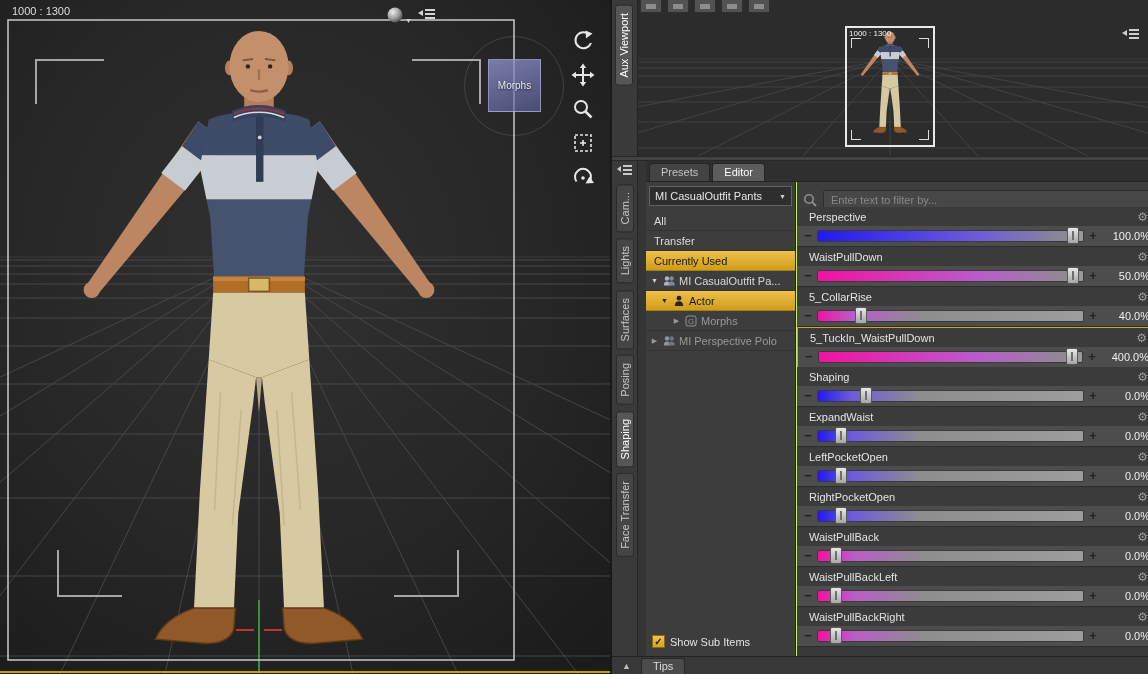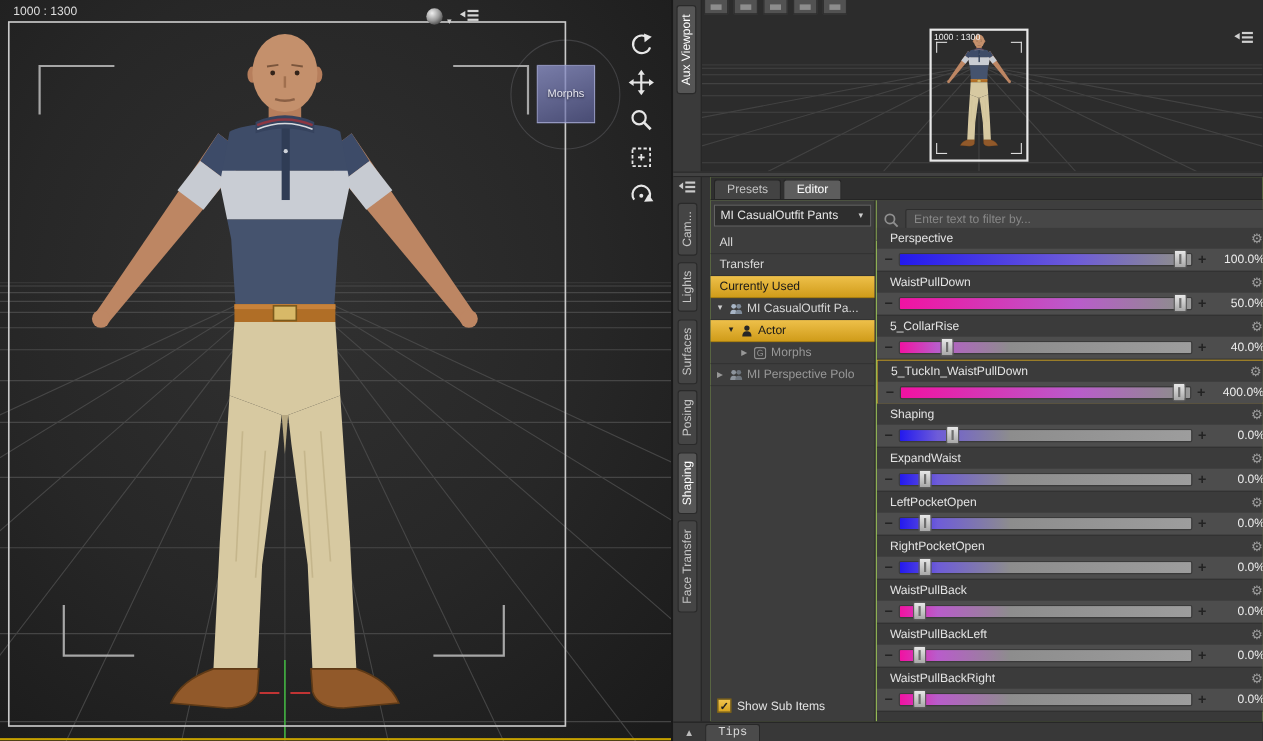--- a/index.html
+++ b/index.html
@@ -88,21 +88,21 @@
   .trackwrap{flex:1;position:relative;height:20px;}
   .track{position:absolute;left:0;right:0;top:4px;height:12px;border-radius:2px;border:1px solid #3a3a3a;box-sizing:border-box;cursor:pointer;}
   .handle{position:absolute;top:1px;width:12px;height:17px;background:linear-gradient(#e9e9e9,#a6a6a6);
      border:1px solid #585858;border-radius:2px;box-sizing:border-box;cursor:ew-resize;}
   .handle::after{content:"";position:absolute;left:4px;top:3px;width:2px;height:9px;background:#6e6e6e;}
   .sval{width:48px;text-align:right;font-size:11px;color:#ededed;flex:none;cursor:text;}
   .tipsbar{position:absolute;left:2px;top:656px;width:536px;height:18px;background:#383838;border-top:1px solid #222;
      display:flex;align-items:flex-end;gap:10px;padding-left:10px;box-sizing:border-box;}
   .collapse{color:#bcbcbc;font-size:9px;margin-bottom:3px;cursor:pointer;}
   .tips-tab{background:#4b4b4b;border:1px solid #282828;border-bottom:none;border-radius:3px 3px 0 0;
-     font-size:11px;color:#d8d8d8;padding:1px 11px 2px;cursor:pointer;font-family:Liberation Mono, monospace;}
+     font-size:11px;color:#d8d8d8;padding:1px 11px 2px;cursor:pointer;}
 </style>
 </head>
 <body>
 
 <div id="app">
 
   <div id="viewport">
     <svg id="scene-svg" width="610" height="674">
       <defs>
         <radialGradient id="sceneBg" cx="45%" cy="40%" r="78%">

